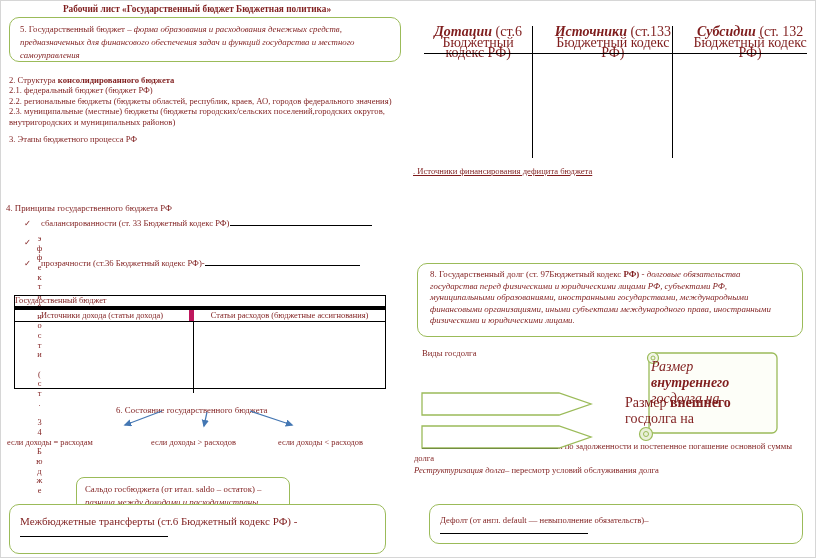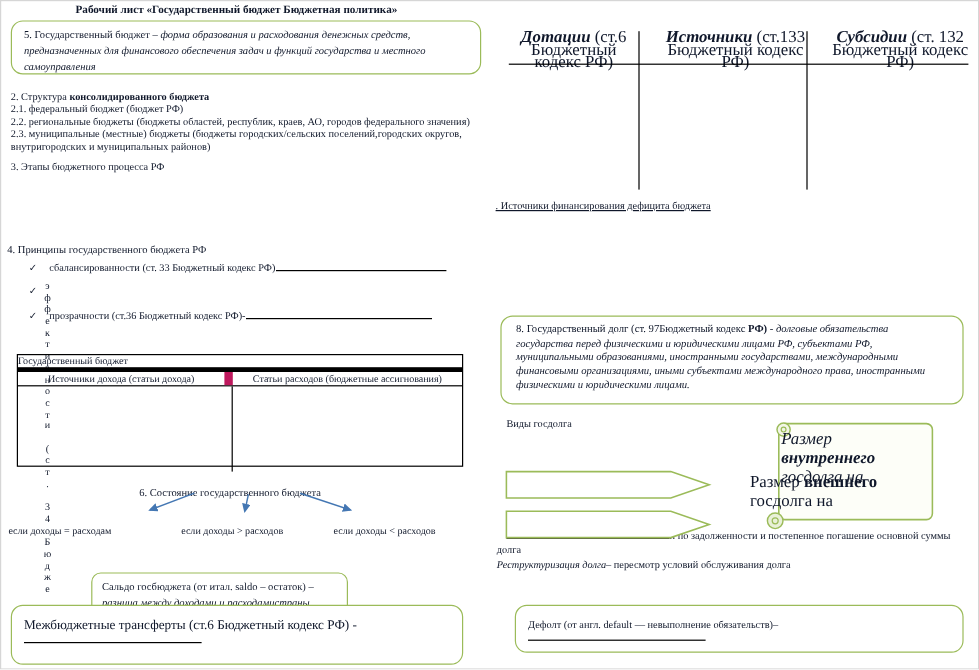--- a/index.html
+++ b/index.html
@@ -1,34 +1,34 @@
 <!DOCTYPE html>
 <html><head>
 <meta charset="utf-8">
 <style>
   html,body{margin:0;padding:0;background:#fff;}
   .page{position:relative;width:816px;height:558px;background:#ffffff;
-        font-family:"Liberation Serif",serif;color:#0f172a;overflow:hidden;
+        font-family:"Liberation Serif",serif;color:#7f1d1d;overflow:hidden;
         border:1px solid #d6d6d6;box-sizing:border-box;}
   .abs{position:absolute;}
   .gbox{position:absolute;border:1.4px solid #9bbb59;border-radius:10px;background:#fff;box-sizing:border-box;}
   .title{font-weight:bold;font-size:9.3px;text-align:center;}
   .t86{font-size:8.6px;line-height:10.4px;}
   .t88{font-size:8.8px;}
   .blank{display:inline-block;border-bottom:0.9px solid #000;height:8px;vertical-align:baseline;}
   .check{display:inline-block;width:17px;font-size:8.2px;}
   
   [data-vertical]{position:absolute;width:11px;text-align:center;}
   [data-vertical] span{display:block;height:9.7px;line-height:9.7px;font-size:8.4px;}
   
   .btable{position:absolute;left:13px;top:294px;width:372px;height:94px;
           border:1px solid #000;box-sizing:border-box;font-size:8.4px;background:transparent;}
   .brow1{height:10px;line-height:10px;border-bottom:4px solid #000000;}
   .brow2{display:flex;height:11px;line-height:11px;border-bottom:1px solid #000;}
-  .bc1{width:179px;border-right:7px solid #be185d;text-align:center;box-sizing:border-box;}
+  .bc1{width:179px;border-right:5px solid #be185d;text-align:center;box-sizing:border-box;}
   .bc2{flex:1;text-align:center;}
   .bbody{display:flex;height:71px;}
   .bb1{width:179px;border-right:1px solid #000;box-sizing:border-box;}
   .bb2{flex:1;}
   
   .grants{position:absolute;left:423px;top:25px;width:383px;height:132px;display:flex;font-size:14px;gap:20px;}
   .gcol{box-sizing:border-box;text-align:center;padding-top:1px;line-height:10.5px;}
   .gc1{width:122px;border-right:1px solid #000;}
   .gc2{width:134px;border-right:1px solid #000;}
   .gc3{width:127px;}

